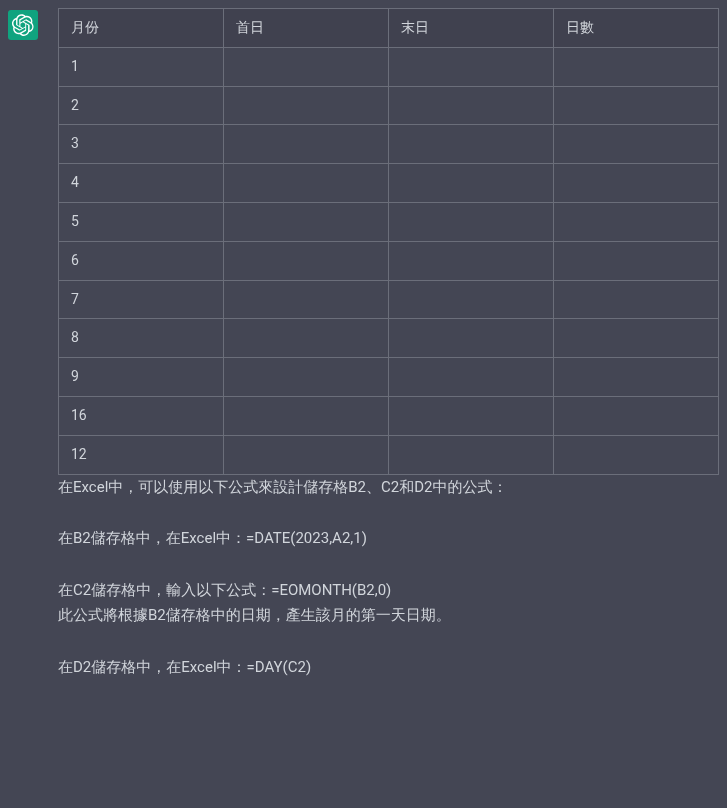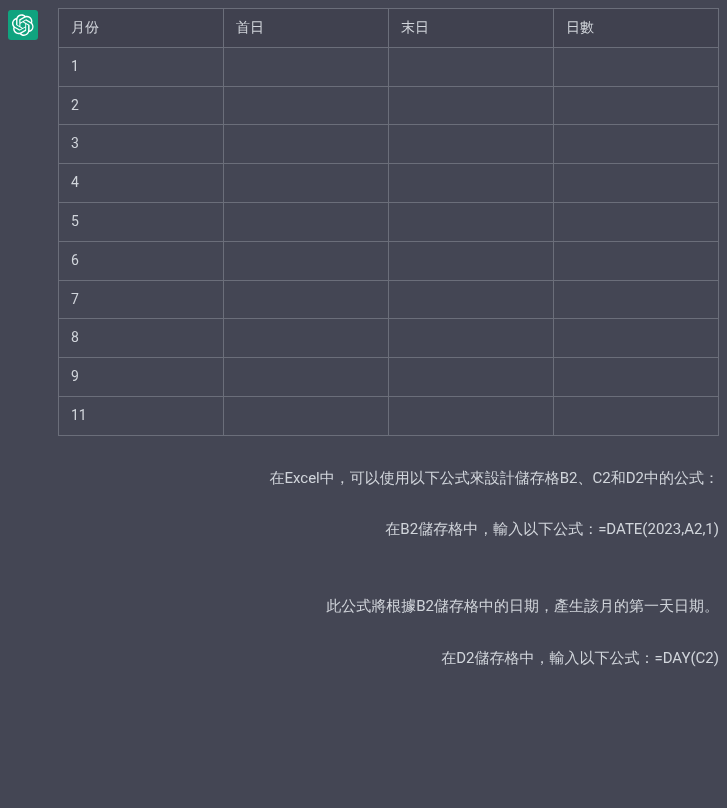--- a/index.html
+++ b/index.html
@@ -37,37 +37,35 @@
     }
     .content {
       flex: 1;
       color: #d1d5db;
       font-size: 15px;
       line-height: 1.7;
     }
     table {
       border-collapse: collapse;
       width: 100%;
-      margin-bottom: 30px;
     }
     th, td {
       border: 1px solid #6b6e7a;
       padding: 7px 12px;
       text-align: left;
       color: #d1d5db;
       font-weight: normal;
       font-size: 14px;
     }
     th {
       background: #40414f;
       font-weight: 500;
     }
     .para {
       margin-bottom: 26px;
-      text-align: right;
     }
   </style>
 </head>
 <body>
 
 <div class="container">
   <div class="avatar">
     <svg viewBox="0 0 41 41">
         <path d="M37.5 16.8c.9-2.7.6-5.7-.9-8.2-2.2-3.9-6.8-5.9-11.1-4.9C23.5 1.5 20.7.3 17.8.4c-4.5 0-8.5 2.9-9.9 7.2-2.8.6-5.2 2.3-6.6 4.8C-1 16.3-.5 21.2 2.6 24.5c-.9 2.7-.6 5.7.9 8.2 2.2 3.9 6.8 5.9 11.1 4.9 1.9 2.2 4.7 3.4 7.6 3.3 4.5 0 8.5-2.9 9.9-7.2 2.8-.6 5.2-2.3 6.6-4.8 2.3-3.9 1.8-8.8-1.2-12.1zM22.2 38.2c-1.8 0-3.5-.6-4.9-1.7.1 0 .2-.1.2-.1l8.2-4.7c.4-.2.7-.7.7-1.2V19l3.5 2c0 0 .1.1.1.1v9.6c0 4.1-3.4 7.5-7.8 7.5zM5.8 31.2c-.9-1.5-1.2-3.3-.9-5.1 0 0 .2.1.2.1l8.2 4.7c.4.2.9.2 1.4 0l10-5.8v4c0 0 0 .1-.1.1l-8.3 4.8c-3.6 2.1-8.2.8-10.5-2.8zM3.6 13.5c.9-1.5 2.3-2.7 4-3.3v9.7c0 .5.3.9.7 1.2l10 5.8-3.5 2c0 0-.1 0-.1 0l-8.3-4.8c-3.6-2.1-4.8-6.7-2.8-10.6zm28.5 6.6l-10-5.8 3.5-2c0 0 .1 0 .1 0l8.3 4.8c3.6 2.1 4.8 6.7 2.8 10.3-.9 1.5-2.3 2.7-4 3.3v-9.7c0-.5-.3-.9-.7-.9zm3.4-5.2s-.2-.1-.2-.1l-8.2-4.7c-.4-.2-.9-.2-1.4 0l-10 5.8v-4c0 0 0-.1.1-.1l8.3-4.8c3.6-2.1 8.2-.8 10.3 2.8.9 1.5 1.2 3.3 1.1 5.1zM13.8 22.3l-3.5-2c0 0-.1-.1-.1-.1v-9.6c0-4.1 3.4-7.5 7.5-7.5 1.8 0 3.5.6 4.8 1.7 0 0-.2.1-.2.1l-8.2 4.7c-.4.2-.7.7-.7 1.2l.4 11.5zm1.9-4.1l4.5-2.6 4.5 2.6v5.1l-4.5 2.6-4.5-2.6v-5.1z"></path>
       </svg>
@@ -131,39 +129,45 @@
             <td></td>
             <td></td>
           </tr>
           <tr>
             <td>9</td>
             <td></td>
             <td></td>
             <td></td>
           </tr>
           <tr>
-            <td>11</td>
+            <td>16</td>
+            <td></td>
+            <td></td>
+            <td></td>
+          </tr>
+          <tr>
+            <td>12</td>
             <td></td>
             <td></td>
             <td></td>
           </tr>
         </tbody>
     </table>
 
     <div class="para">
       <span>在Excel中，可以使用以下公式來設計儲存格B2、C2和D2中的公式：</span>
     </div>
 
     <div class="para">
-      <span>在B2儲存格中，輸入以下公式：=DATE(2023,A2,1)</span><br>
+      <span>在B2儲存格中，在Excel中：=DATE(2023,A2,1)</span><br>
     </div>
 
     <div class="para">
-      <br>
+      <span>在C2儲存格中，輸入以下公式：=EOMONTH(B2,0)</span><br>
       <span>此公式將根據B2儲存格中的日期，產生該月的第一天日期。</span>
     </div>
 
     <div class="para">
-      <span>在D2儲存格中，輸入以下公式：=DAY(C2)</span><br>
+      <span>在D2儲存格中，在Excel中：=DAY(C2)</span><br>
     </div>
 
   </div>
 </div>
 
 </body></html>

